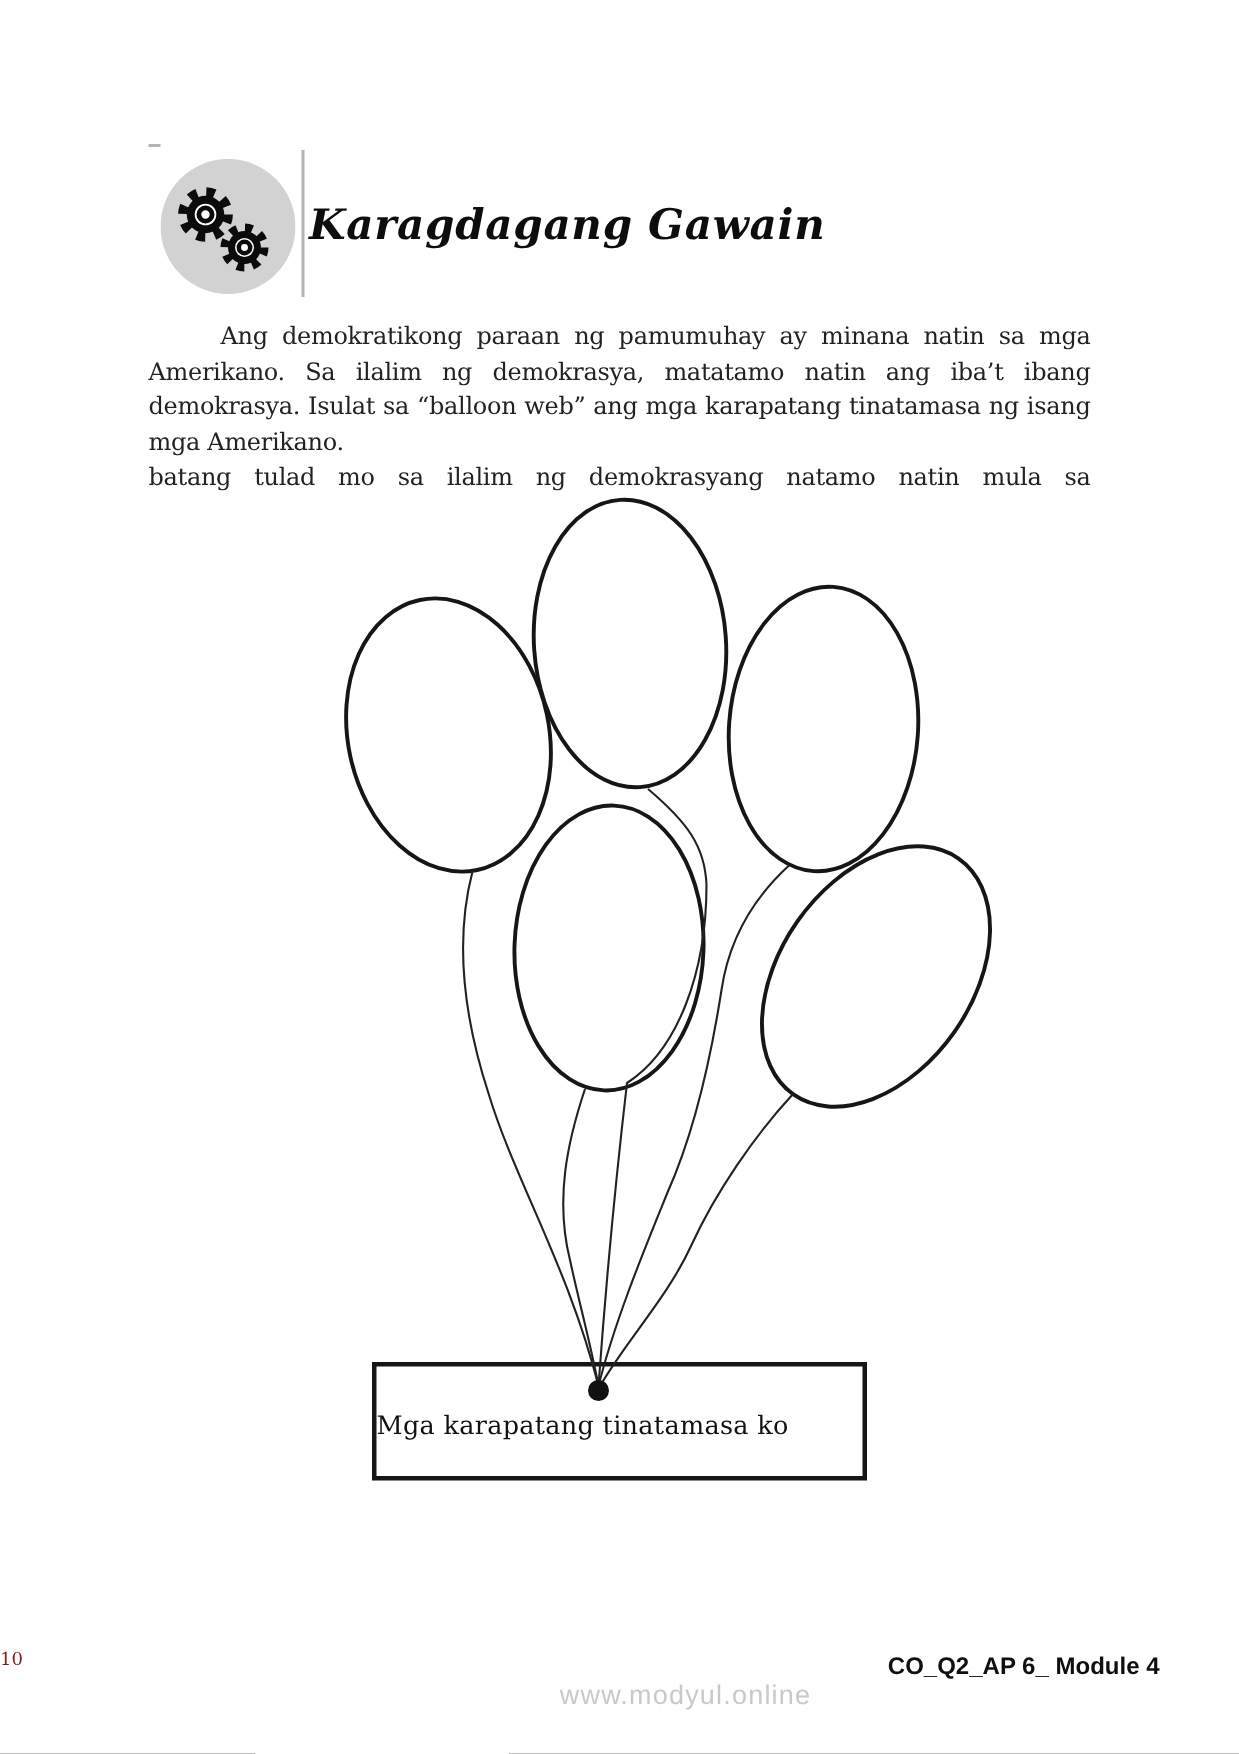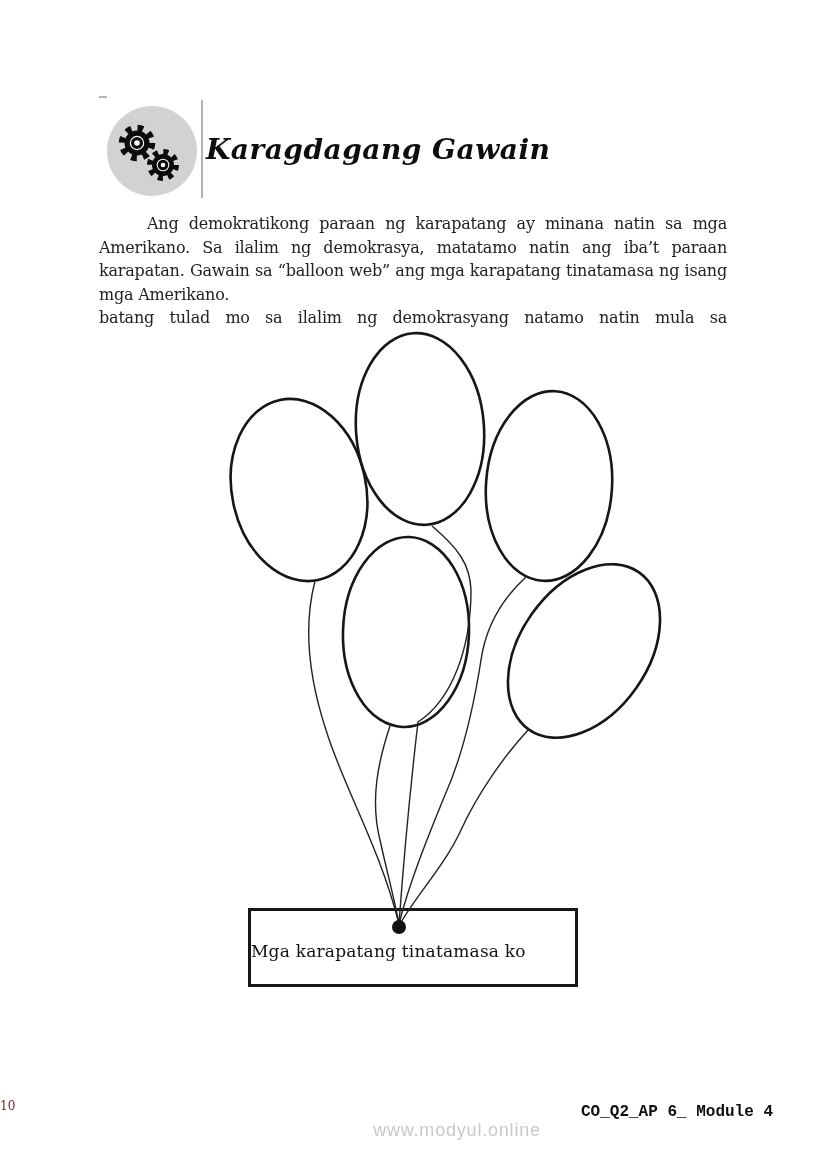--- a/index.html
+++ b/index.html
@@ -58,21 +58,21 @@
     text-align:left;font-size:12px;color:#7f1d1d;
   }
   .watermark{
     position:absolute;left:0;top:1120px;width:826px;
     text-align:center;
     font-family:"Liberation Sans", sans-serif;
     font-size:18px;letter-spacing:0.8px;color:#c9c9c9;margin-left:44px;
   }
   .module-code{
     position:absolute;right:53px;top:1103px;
-    font-family:Liberation Mono, monospace;
+    font-family:Liberation Sans, sans-serif;
     font-weight:bold;font-size:16px;color:#0f0f0f;
     white-space:nowrap;
   }
 </style>
 </head>
 <body>
 
 <div class="page">
 
   <div class="corner-mark"></div>
@@ -93,23 +93,23 @@
         <circle cx="56" cy="59" r="3.8" fill="#ffffff" stroke="#0b0b0b" stroke-width="3"></circle>
       </g>
     </svg>
   </div>
 
   <div class="separator"></div>
 
   <div class="title">Karagdagang Gawain</div>
 
   <div class="instructions">
-    <div class="para-line first">Ang demokratikong paraan ng karapatang ay minana natin sa mga</div>
-    <div class="para-line">Amerikano. Sa ilalim ng demokrasya, matatamo natin ang iba’t paraan</div>
-    <div class="para-line">karapatan. Gawain sa “balloon web” ang mga karapatang tinatamasa ng isang</div>
+    <div class="para-line first">Ang demokratikong paraan ng pamumuhay ay minana natin sa mga</div>
+    <div class="para-line">Amerikano. Sa ilalim ng demokrasya, matatamo natin ang iba’t ibang</div>
+    <div class="para-line">demokrasya. Isulat sa “balloon web” ang mga karapatang tinatamasa ng isang</div>
     <div class="para-line last">mga Amerikano.</div>
     <div class="para-line">batang tulad mo sa ilalim ng demokrasyang natamo natin mula sa</div>
   </div>
 
   <div class="center-box">
     <div class="center-box-label">Mga karapatang tinatamasa ko</div>
   </div>
 
   <svg class="diagram-svg" viewBox="0 0 826 1169">
     <g fill="#ffffff" stroke="#161616" stroke-width="2.6">

